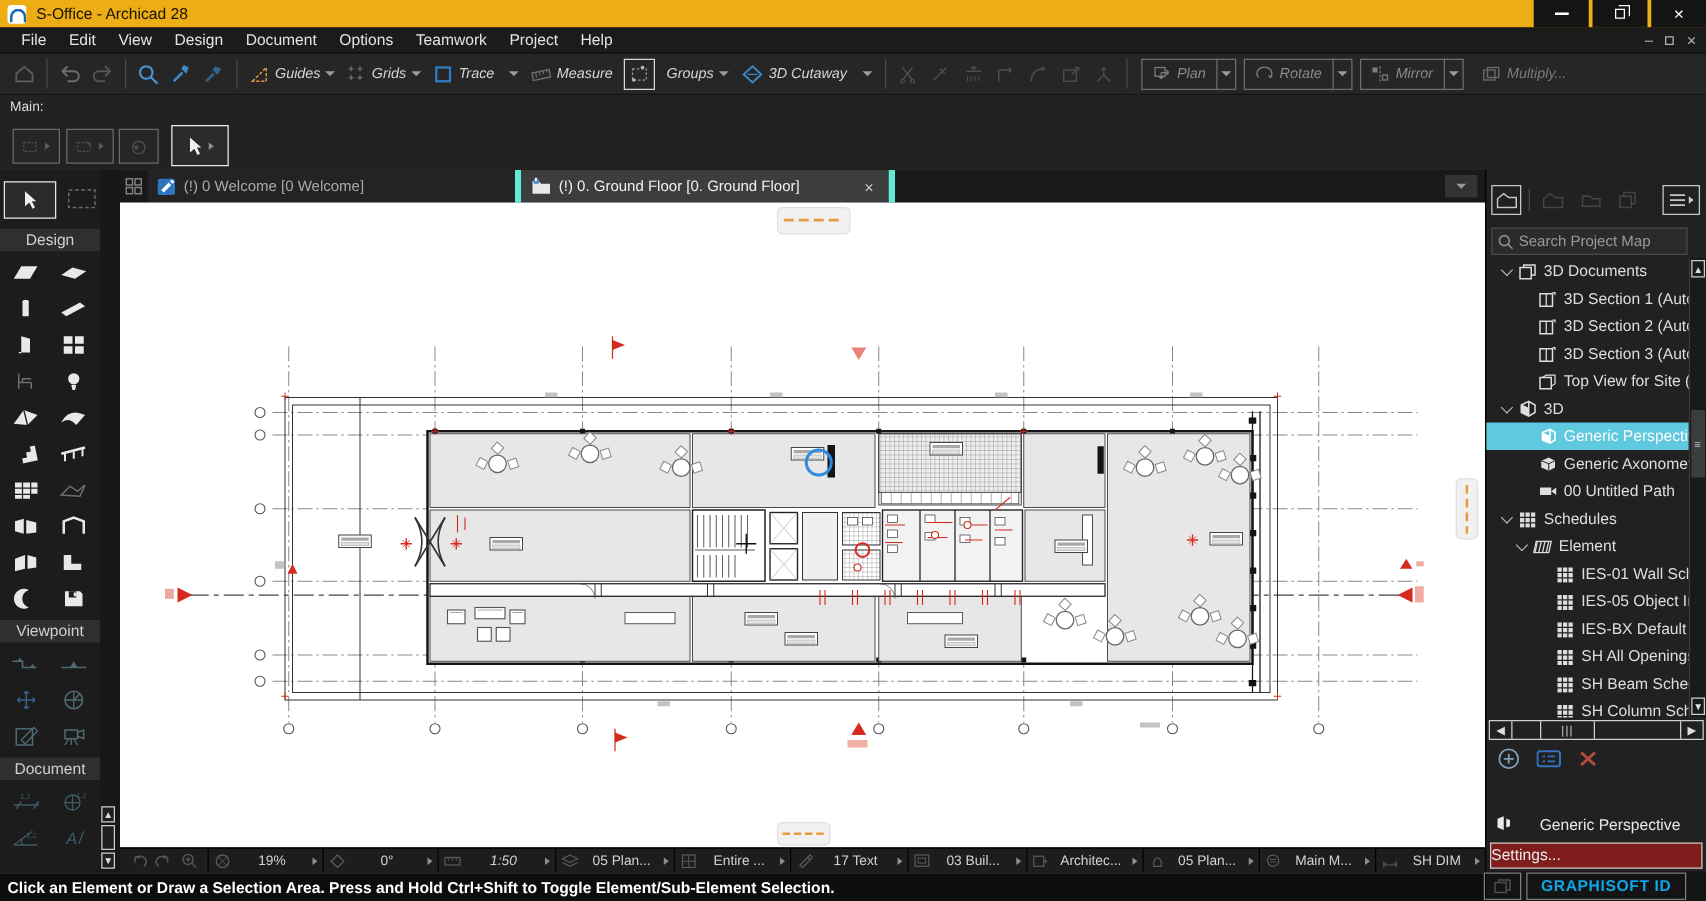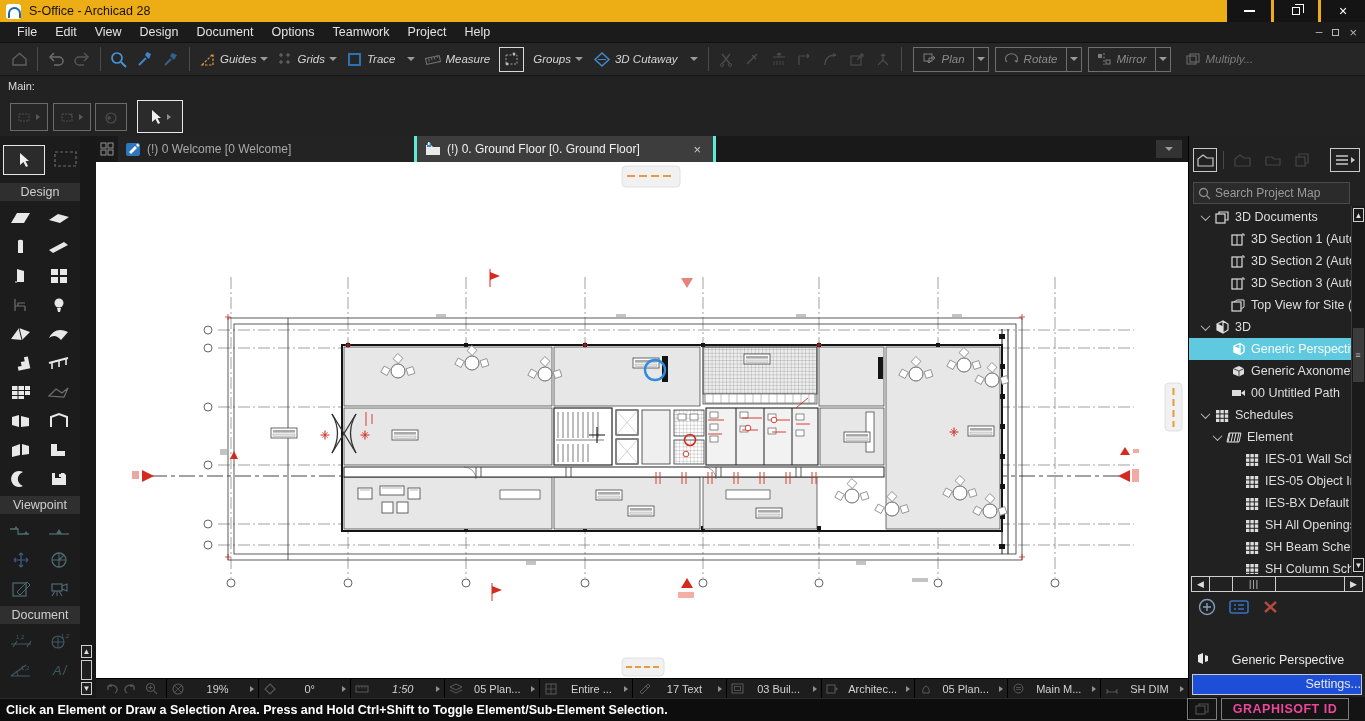--- a/index.html
+++ b/index.html
@@ -47,21 +47,21 @@
   #toolbox .toprow { height:47px; position:relative; }
   #toolbox .sechdr { height:18px; background:#2f2f2f; color:#cfcfcf; font-size:12.5px; text-align:center; line-height:18px; margin-bottom:2px; }
   .tbgrid { display:grid; grid-template-columns:38px 38px; justify-content:center; }
   .tbgrid .cell { height:29px; display:flex; align-items:center; justify-content:center; }
   #tbscroll { position:absolute; left:80px; top:136px; width:16px; height:562px; background:#181818; }
   #tbscroll .sb { position:absolute; left:1px; width:11px; height:13px; border:1px solid #cfcfcf; background:#1f1f1f; color:#ddd; font-size:8px; line-height:11px; text-align:center; }
 
   
   #tabbar { position:absolute; left:96px; top:136px; width:1092px; height:26px; background:#191919; display:flex; align-items:center; }
   #tabbar .gridicon { width:22px; height:26px; display:flex; align-items:center; justify-content:center; flex:none; }
-  .tab { width:299px; height:26px; display:flex; align-items:center; padding:0 8px; gap:6px; font-size:12px; color:#a9a9a9; background:#232323; border-right:3px solid #5eead4; flex:none; }
+  .tab { width:299px; height:26px; display:flex; align-items:center; padding:0 8px; gap:6px; font-size:12px; color:#a9a9a9; background:#232323; border-right:5px solid #5eead4; flex:none; }
   .tab.active { background:#3d3d3d; color:#f0f0f0; }
   .tab .close { margin-left:auto; color:#c9c9c9; font-size:13px; padding:0 4px; }
   .tab .tlabel { white-space:nowrap; overflow:hidden; }
   #tabbar .ovf { margin-left:auto; margin-right:6px; width:26px; height:18px; background:#333; display:flex; align-items:center; justify-content:center; }
 
   
   #canvas { position:absolute; left:96px; top:162px; width:1092px; height:516px; background:#fff; }
 
   
   #quickbar { position:absolute; left:96px; top:678px; width:1092px; height:20px; background:#1d1d1d; display:flex; align-items:stretch; border-top:1px solid #000; }
@@ -90,24 +90,24 @@
   #vscroll .vs { position:absolute; left:1px; width:11px; text-align:center; color:#ddd; font-size:8px; }
   #vscroll .handle { position:absolute; left:1px; top:122px; width:11px; height:54px; background:#3c3c3c; color:#bbb; font-size:9px; line-height:54px; text-align:center; letter-spacing:1px; }
   #hscroll { position:absolute; left:2px; top:440px; width:172px; height:16px; border:1px solid #cfcfcf; display:flex; }
   #hscroll .hbtn { width:18px; height:14px; border-right:1px solid #cfcfcf; color:#ddd; font-size:9px; line-height:14px; text-align:center; }
   #hscroll .hbtn.r { border-right:none; border-left:1px solid #cfcfcf; margin-left:auto; }
   #hscroll .hhandle { width:44px; margin-left:22px; color:#cfcfcf; font-size:9px; line-height:14px; text-align:center; letter-spacing:1px; border-left:1px solid #cfcfcf; border-right:1px solid #cfcfcf; }
   #rp-actions { position:absolute; left:0; top:460px; width:177px; height:24px; display:flex; align-items:center; gap:13px; padding-left:9px; }
   #rp-prophdr { position:absolute; left:0; top:486px; width:177px; height:24px; background:#3b3b3b; color:#c8c8c8; font-size:12.5px; line-height:24px; padding-left:26px; }
   #rp-viewrow { position:absolute; left:0; top:512px; width:177px; height:24px; display:flex; align-items:center; }
   #rp-viewrow .vlabel { flex:1; text-align:center; color:#e9e9e9; font-size:12.5px; }
-  #rp-settings { position:absolute; left:3px; top:538px; width:170px; height:21px; border:1px solid #c9c9c9; color:#e8e8e8; font-size:12.5px; text-align:right; line-height:19px; background:#1d4ed8; }
+  #rp-settings { position:absolute; left:3px; top:538px; width:170px; height:21px; border:1px solid #c9c9c9; color:#e8e8e8; font-size:12.5px; text-align:left; line-height:19px; background:#7f1d1d; }
   #rp-gsid { position:absolute; left:0; top:561px; width:177px; height:24px; background:#141414; display:flex; align-items:center; }
   #rp-gsid .gsicon { width:30px; height:22px; border:1px solid #7e7e7e; margin-left:-2px; display:flex; align-items:center; justify-content:center; }
-  #rp-gsid .gstext { width:128px; height:22px; border:1px solid #7e7e7e; margin-left:4px; color:#ec4899; font-weight:700; font-size:12.5px; text-align:center; line-height:20px; letter-spacing:.5px; }
+  #rp-gsid .gstext { width:128px; height:22px; border:1px solid #7e7e7e; margin-left:4px; color:#0ea5e9; font-weight:700; font-size:12.5px; text-align:center; line-height:20px; letter-spacing:.5px; }
 </style>
 </head>
 <body>
 
 <div id="app">
 
   <div id="titlebar">
     <div class="logo"></div>
     <div class="ttext">S-Office - Archicad 28</div>
     <div class="wbtns">

